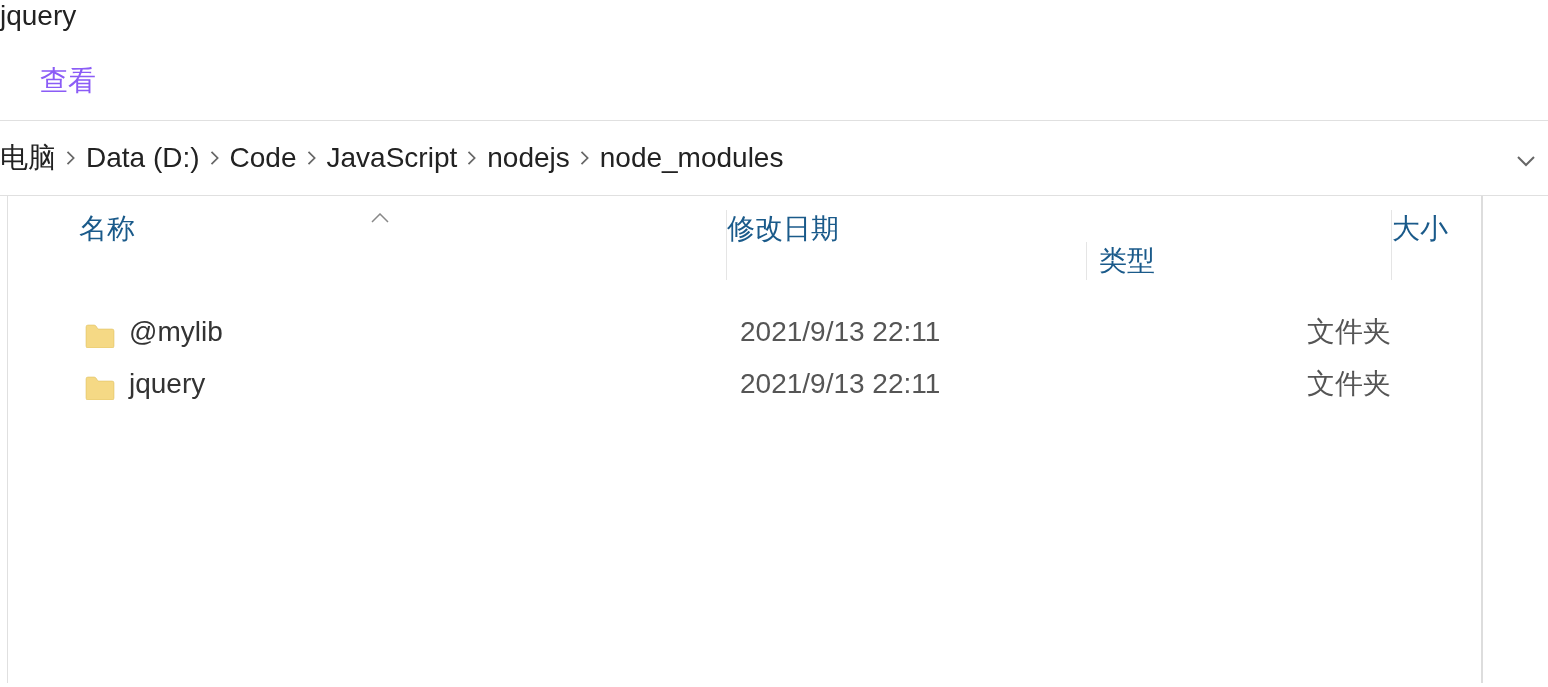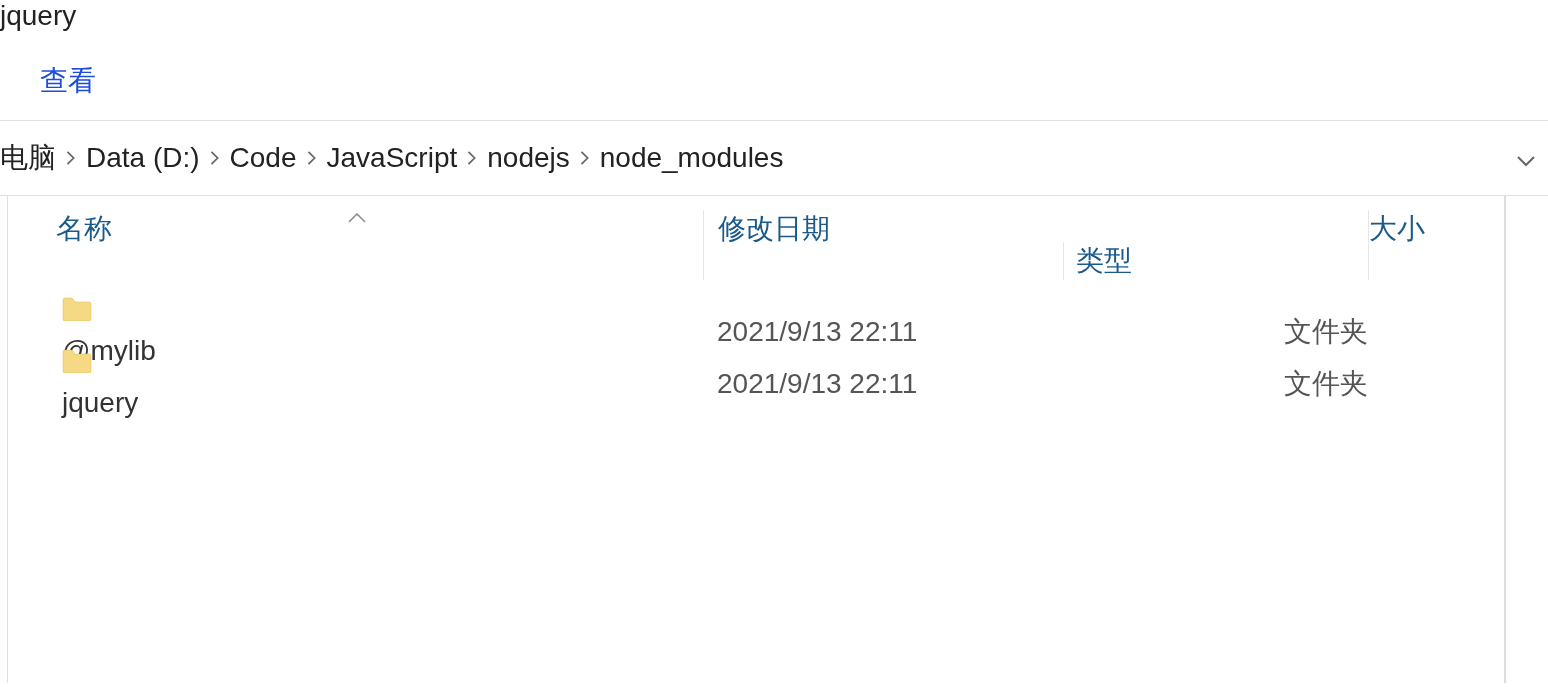--- a/index.html
+++ b/index.html
@@ -20,21 +20,21 @@
       padding: 0 0 10px 0;
       font-size: 28px;
       color: #222;
     }
     .menu-bar {
       padding: 20px 40px 20px 40px;
       border-bottom: 1px solid #e0e0e0;
       font-size: 28px;
     }
     .menu-item {
-      color: #1d4ed8;
+      color: #8b5cf6;
       cursor: default;
     }
     .breadcrumb-bar {
       display: flex;
       align-items: center;
       padding: 18px 0 18px 0;
       border-bottom: 1px solid #e0e0e0;
       font-size: 28px;
       position: relative;
     }
@@ -59,20 +59,21 @@
       top: 50%;
       transform: translateY(-50%);
     }
     .breadcrumb-dropdown svg {
       width: 20px;
       height: 12px;
     }
     .content-area {
       display: flex;
       height: calc(100% - 200px);
+      gap: 23px;
     }
     .left-gutter {
       width: 8px;
       border-right: 1px solid #e0e0e0;
       flex-shrink: 0;
     }
     .file-panel {
       flex: 1;
       position: relative;
     }
@@ -93,21 +94,20 @@
       left: 340px;
       top: -12px;
       color: #888;
     }
     .sort-indicator svg {
       width: 18px;
       height: 10px;
     }
     .col-date {
       width: 360px;
-      padding-left: 14px;
       border-left: 1px solid #e5e5e5;
     }
     .col-type {
       width: 305px;
       padding-left: 12px;
       border-left: 1px solid #e5e5e5;
       margin-top: 32px;
     }
     .col-size {
       flex: 1;
@@ -119,23 +119,22 @@
     .file-row {
       display: flex;
       align-items: center;
       height: 52px;
       font-size: 28px;
     }
     .cell-name {
       width: 695px;
       padding-left: 54px;
       display: flex;
-      align-items: flex-start;
+      align-items: flex-end;
       gap: 14px;
-      flex-direction: column;
     }
     .folder-icon {
       width: 30px;
       height: 24px;
       position: relative;
       flex-shrink: 0;
     }
     .folder-icon svg {
       width: 100%;
       height: 100%;

